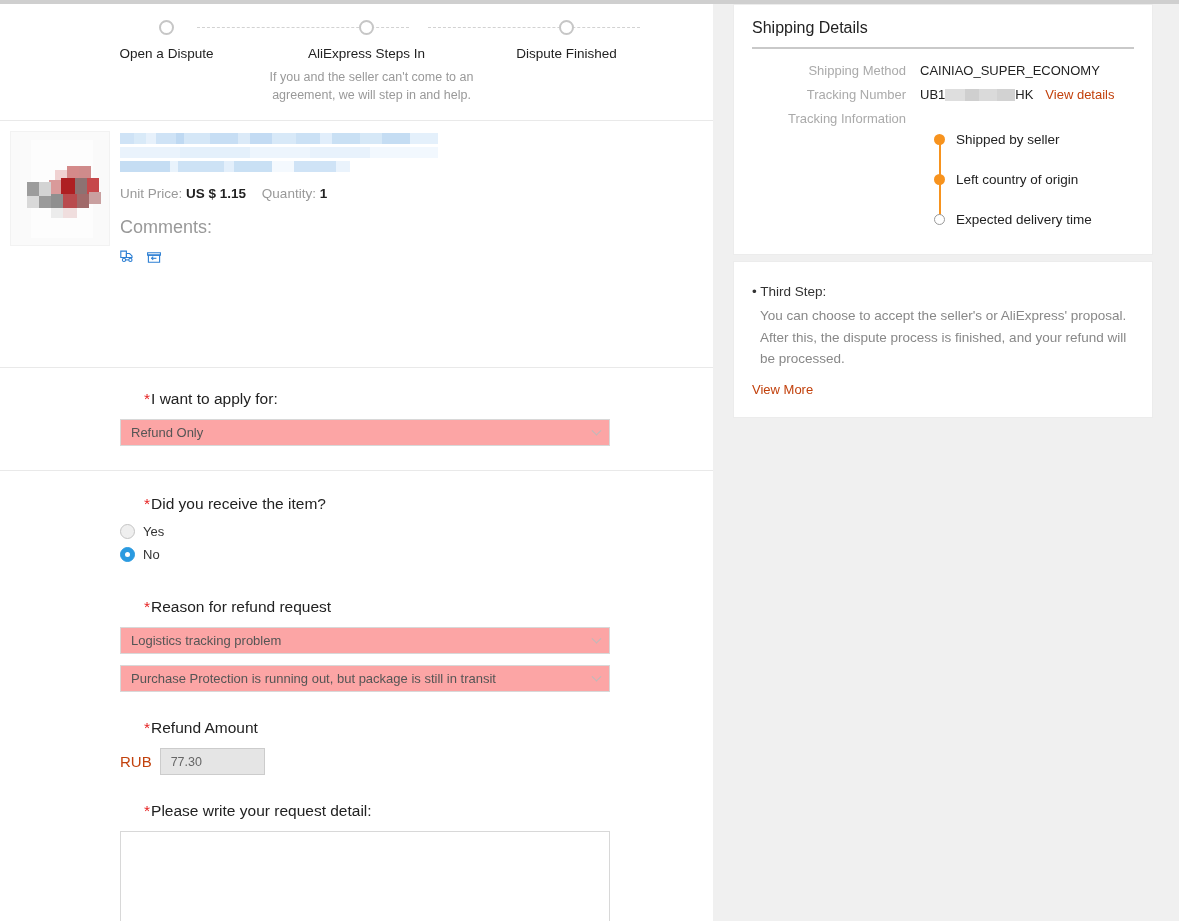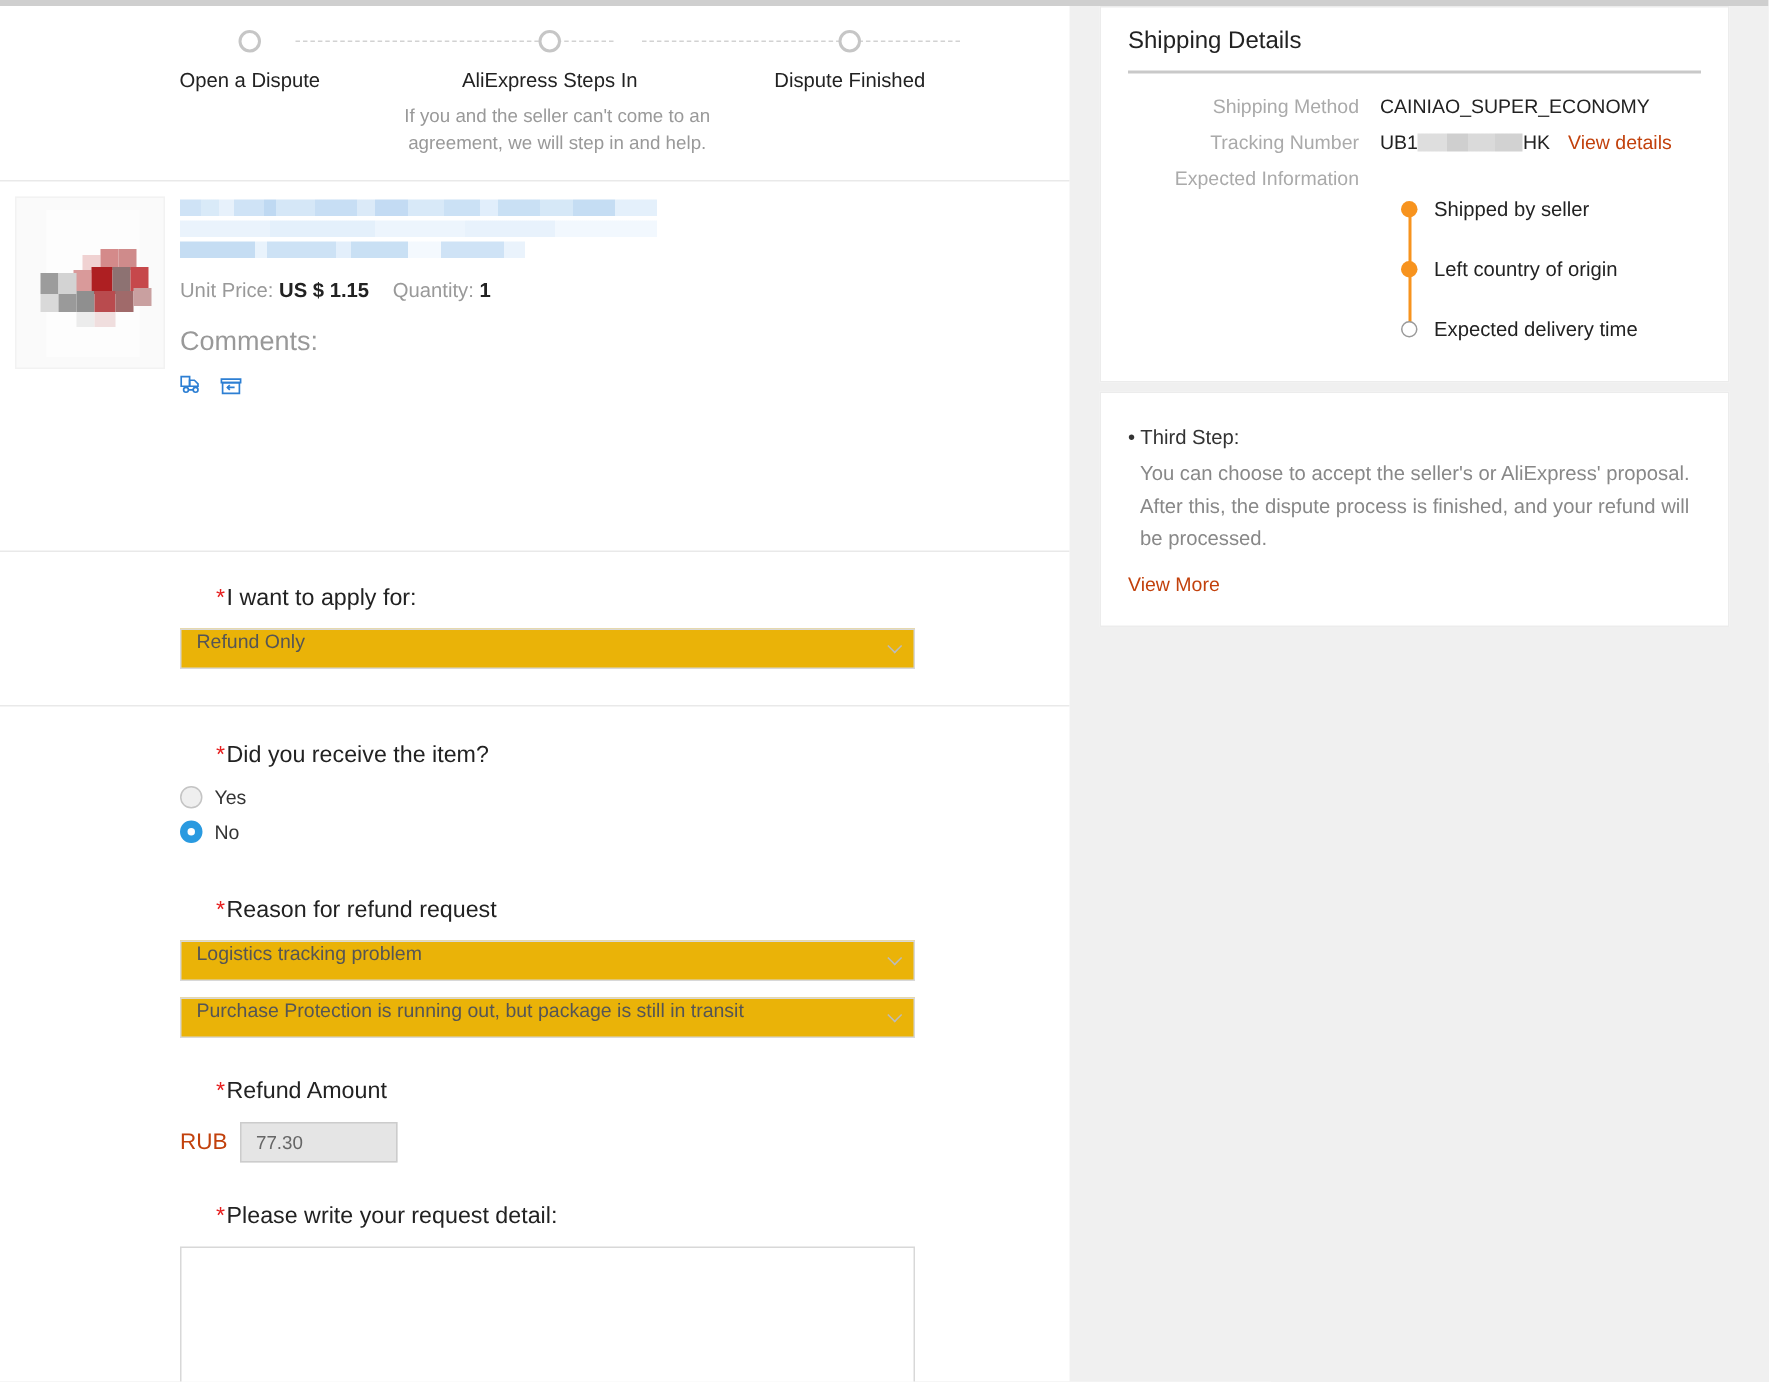--- a/index.html
+++ b/index.html
@@ -56,23 +56,23 @@
   .comments { margin-top: 16px; font-size: 18px; color: #999; }
   .icon-row { margin-top: 12px; display: flex; gap: 10px; align-items: center; }
 
   
   .form-sec { padding: 22px 0 0 120px; }
   .divider { border-bottom: 1px solid #e9e9e9; }
   .field-label { font-size: 15.5px; color: #222; margin-bottom: 11px; margin-left: 24px; }
   .req { color: #e62020; margin-right: 1px; }
   .sel {
     position: relative; width: 490px; height: 27px;
-    border: 1px solid #d8d8d8; background: #eab308;
+    border: 1px solid #d8d8d8; background: #fca5a5;
     font-size: 13px; color: #555;
-    display: flex; padding: 0 26px 0 10px;
+    display: flex; align-items: center; padding: 0 26px 0 10px;
   }
   .sel + .sel { margin-top: 11px; }
   .chev {
     position: absolute; right: 9px; top: 50%; margin-top: -3px;
     width: 7px; height: 7px; border-right: 1.3px solid #bbb; border-bottom: 1.3px solid #bbb;
     transform: rotate(45deg) translate(-2px,-2px);
   }
   .radio-row { display: flex; align-items: center; margin-bottom: 8px; }
   .radio {
     width: 15px; height: 15px; border-radius: 50%;
@@ -273,21 +273,21 @@
         <div class="sd-key">Tracking Number</div>
         <div class="sd-val">
           <span>UB1</span>
           <span class="track-redact"></span>
           <span>HK</span>
           <span class="link view-details">View details</span>
         </div>
       </div>
 
       <div class="sd-row" style="margin-bottom:0;">
-        <div class="sd-key">Expected Information</div>
+        <div class="sd-key">Tracking Information</div>
       </div>
 
       <div class="timeline">
         <div class="tl-item">
           <span class="tl-line"></span>
           <span class="tl-dot"></span>
           <span class="tl-text">Shipped by seller</span>
         </div>
         <div class="tl-item">
           <span class="tl-line"></span>

